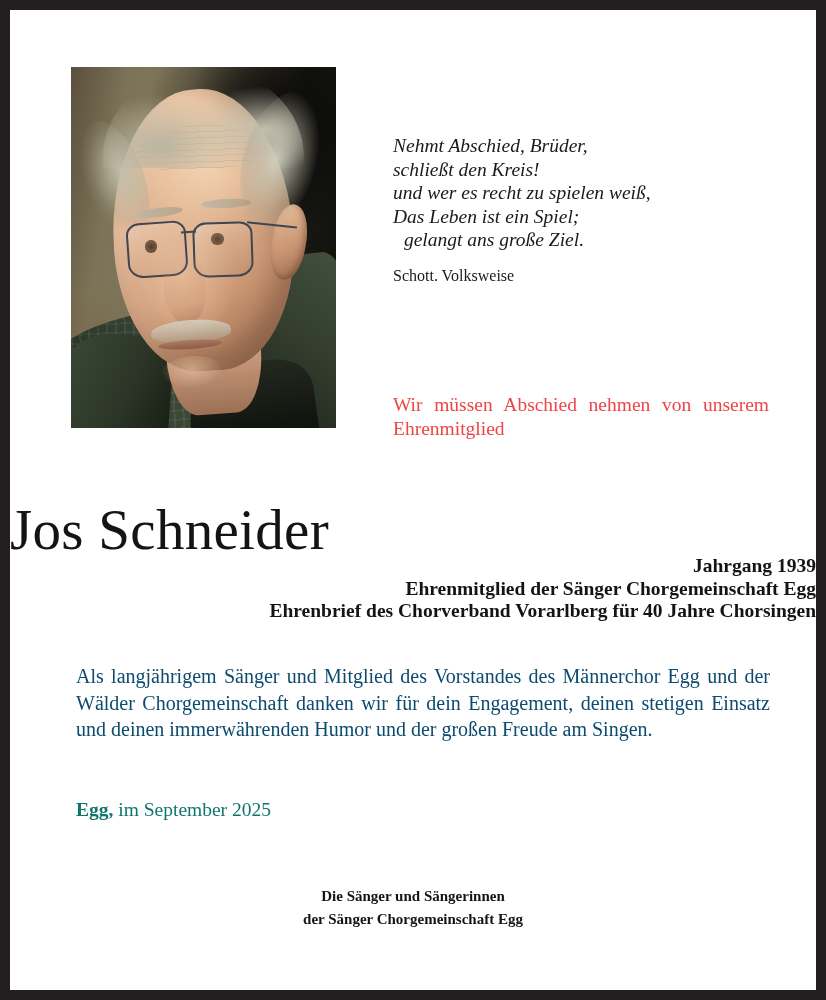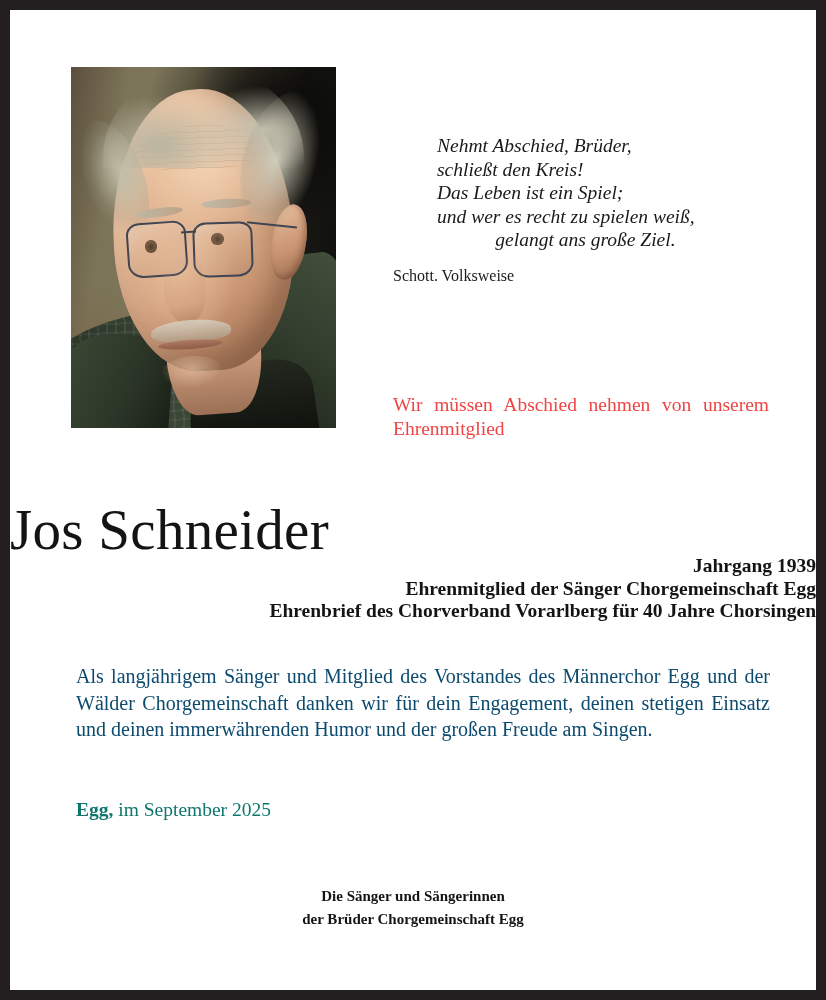--- a/index.html
+++ b/index.html
@@ -269,23 +269,22 @@
     left: 383px;
     top: 124px;
     width: 330px;
   }
   #verse .vline {
     font-style: italic;
     font-size: 19.5px;
     line-height: 23.5px;
     white-space: pre;
     color: #1a1a1a;
-    margin-left: 44px;
-  }
-  #verse .vline.indent { padding-left: 6px; text-align: center; }
+  }
+  #verse .vline.indent { padding-left: 6px; }
   #verse-source {
     font-size: 16px;
     line-height: 22px;
     margin-top: 13px;
     color: #1a1a1a;
   }
 
   #farewell {
     position: absolute;
     left: 383px;
@@ -390,38 +389,38 @@
     <div class="temple"></div>
     <div class="nose"></div>
     <div class="moustache"></div>
     <div class="mouth"></div>
     <div class="chin"></div>
   </div>
 
   <div id="verse">
     <div class="vline">Nehmt Abschied, Brüder,</div>
     <div class="vline">schließt den Kreis!</div>
+    <div class="vline">und wer es recht zu spielen weiß,</div>
     <div class="vline">Das Leben ist ein Spiel;</div>
-    <div class="vline">und wer es recht zu spielen weiß,</div>
     <div class="vline indent"> gelangt ans große Ziel.</div>
     <div id="verse-source">Schott. Volksweise</div>
   </div>
 
   <div id="farewell">Wir müssen Abschied nehmen von unserem Ehrenmitglied</div>
 
   <div id="name">Jos Schneider</div>
 
   <div id="titles">
     <div class="tline">Jahrgang 1939</div>
     <div class="tline">Ehrenmitglied der Sänger Chorgemeinschaft Egg</div>
     <div class="tline">Ehrenbrief des Chorverband Vorarlberg für 40 Jahre Chorsingen</div>
   </div>
 
   <div id="tribute">Als langjährigem Sänger und Mitglied des Vorstandes des Männerchor Egg und der Wälder Chorgemeinschaft danken wir für dein Engagement, deinen stetigen Einsatz und deinen immerwährenden Humor und der großen Freude am Singen.</div>
 
   <div id="place-date"><b>Egg,</b><span> im September 2025</span></div>
 
   <div id="signature">
     <div class="sline">Die Sänger und Sängerinnen</div>
-    <div class="sline">der Brüder Chorgemeinschaft Egg</div>
+    <div class="sline">der Sänger Chorgemeinschaft Egg</div>
   </div>
 
 </div>
 
 </body></html>

